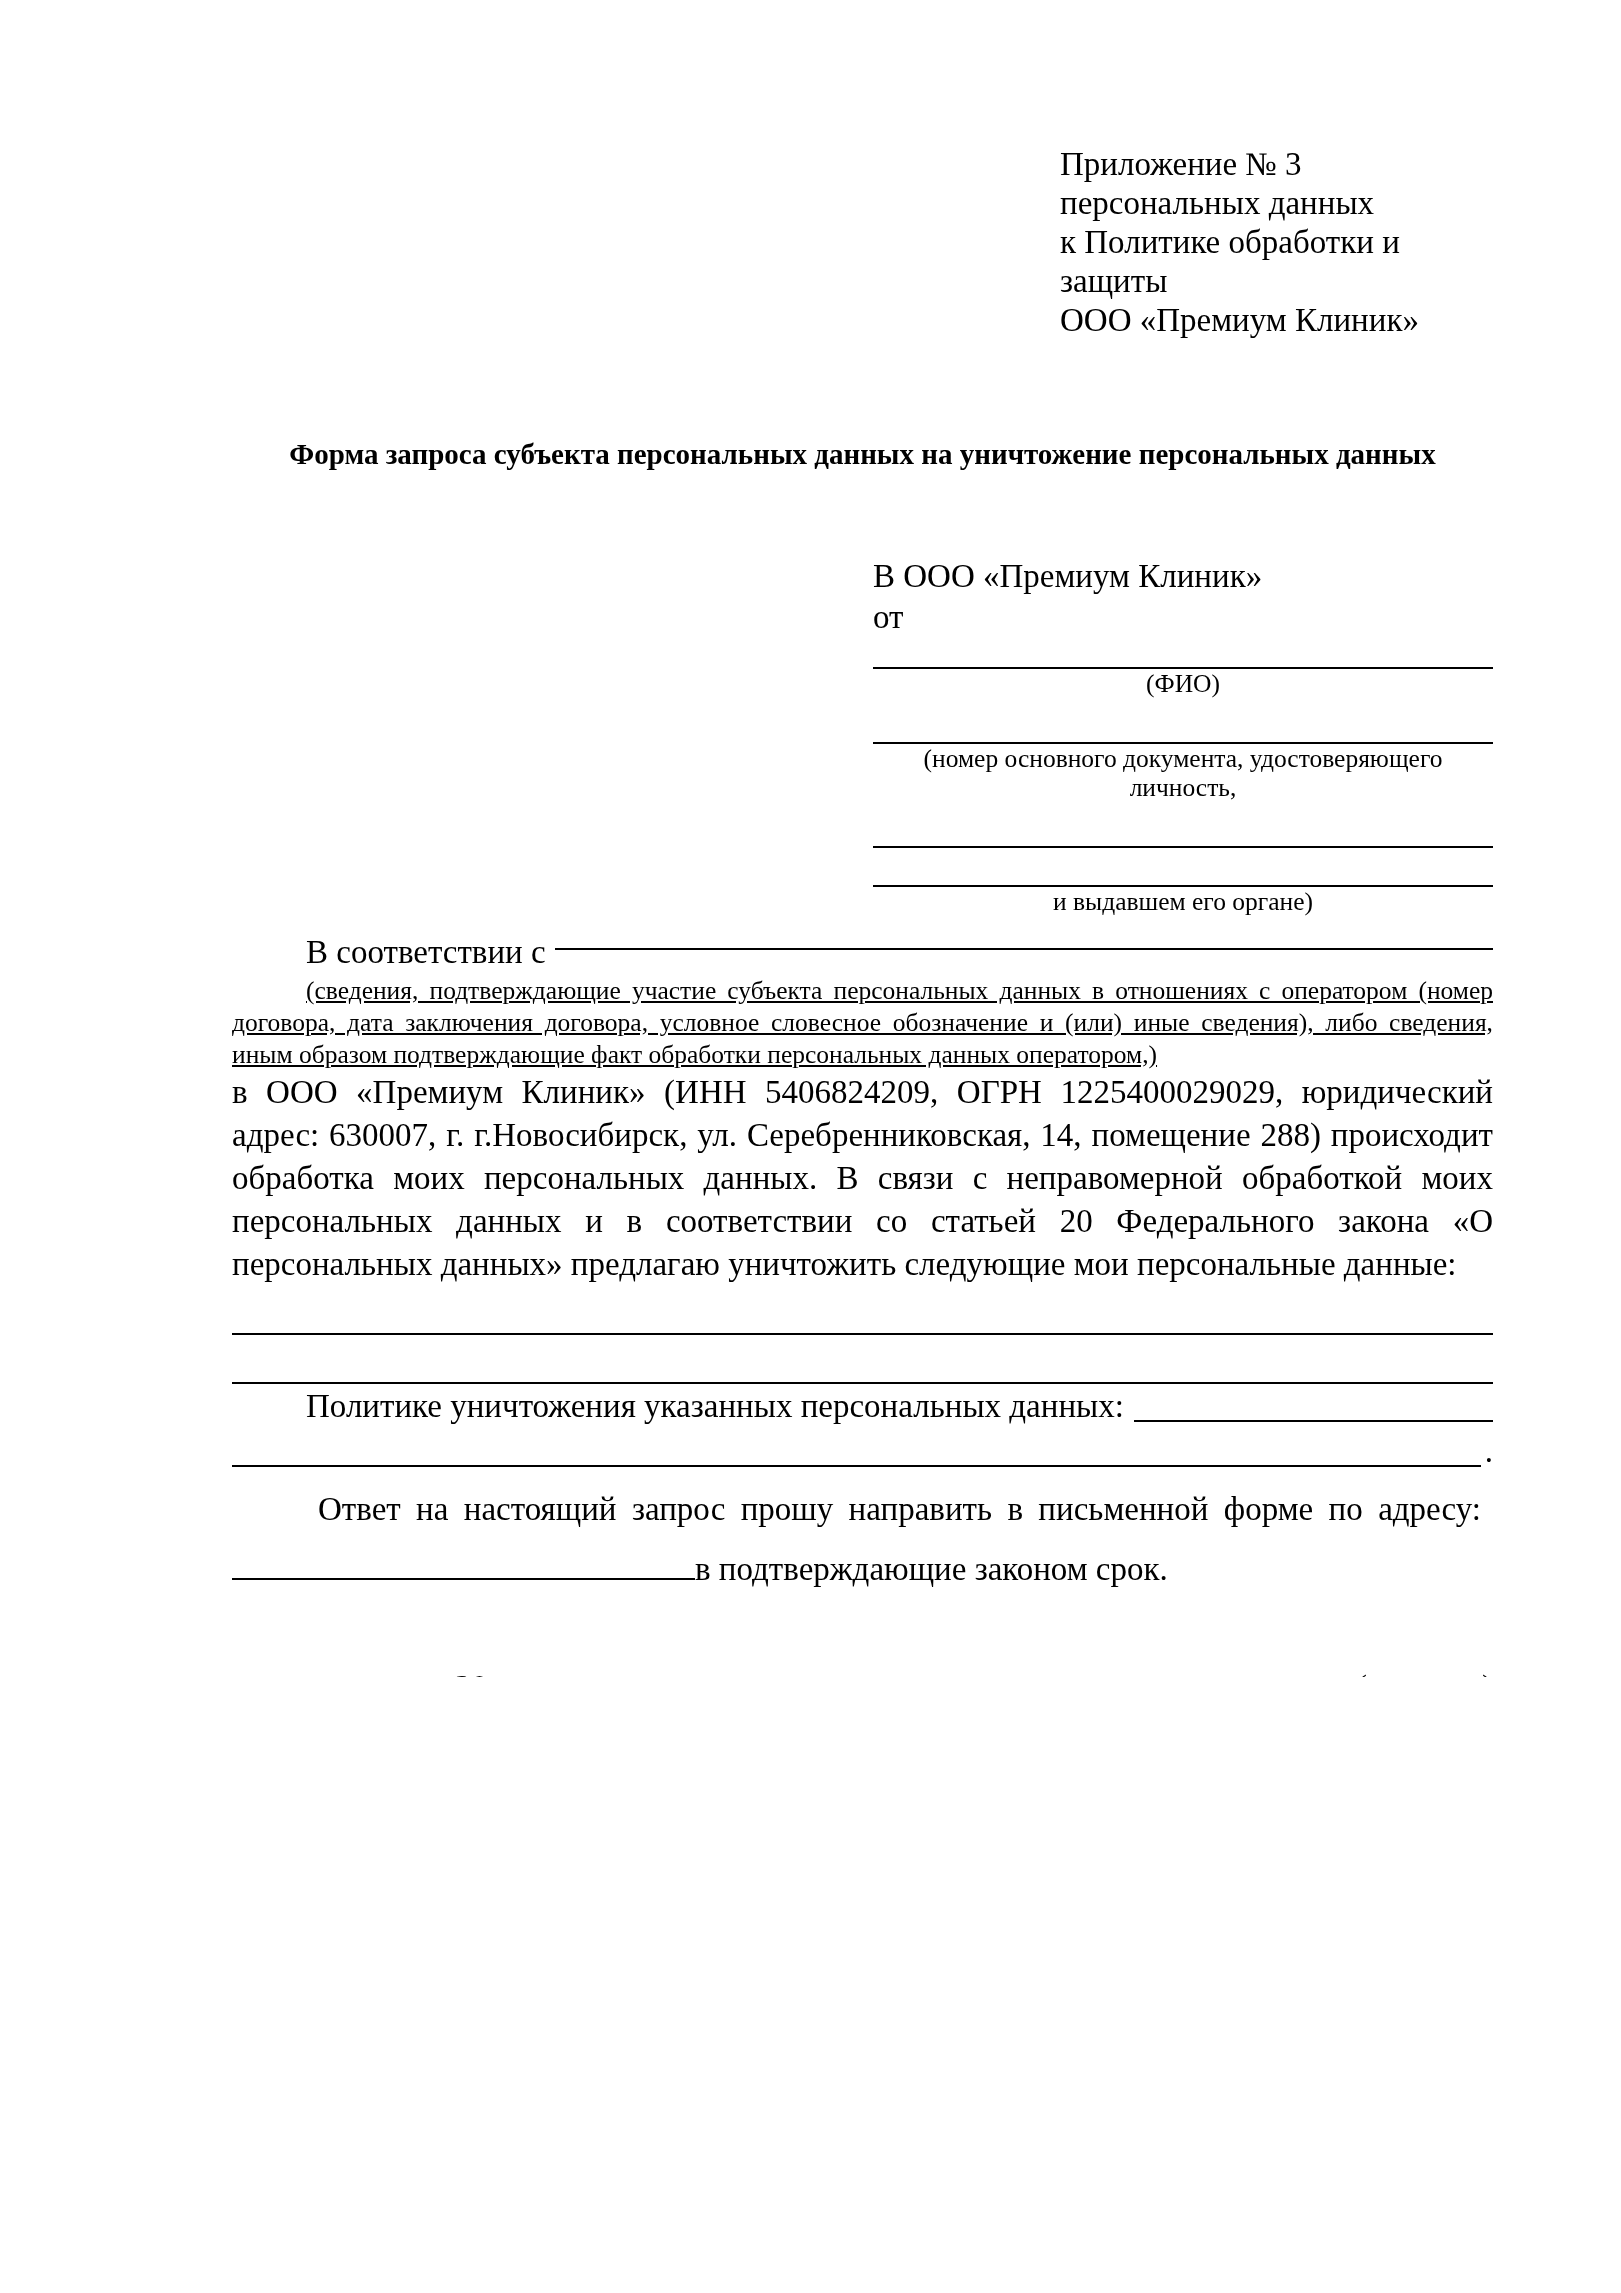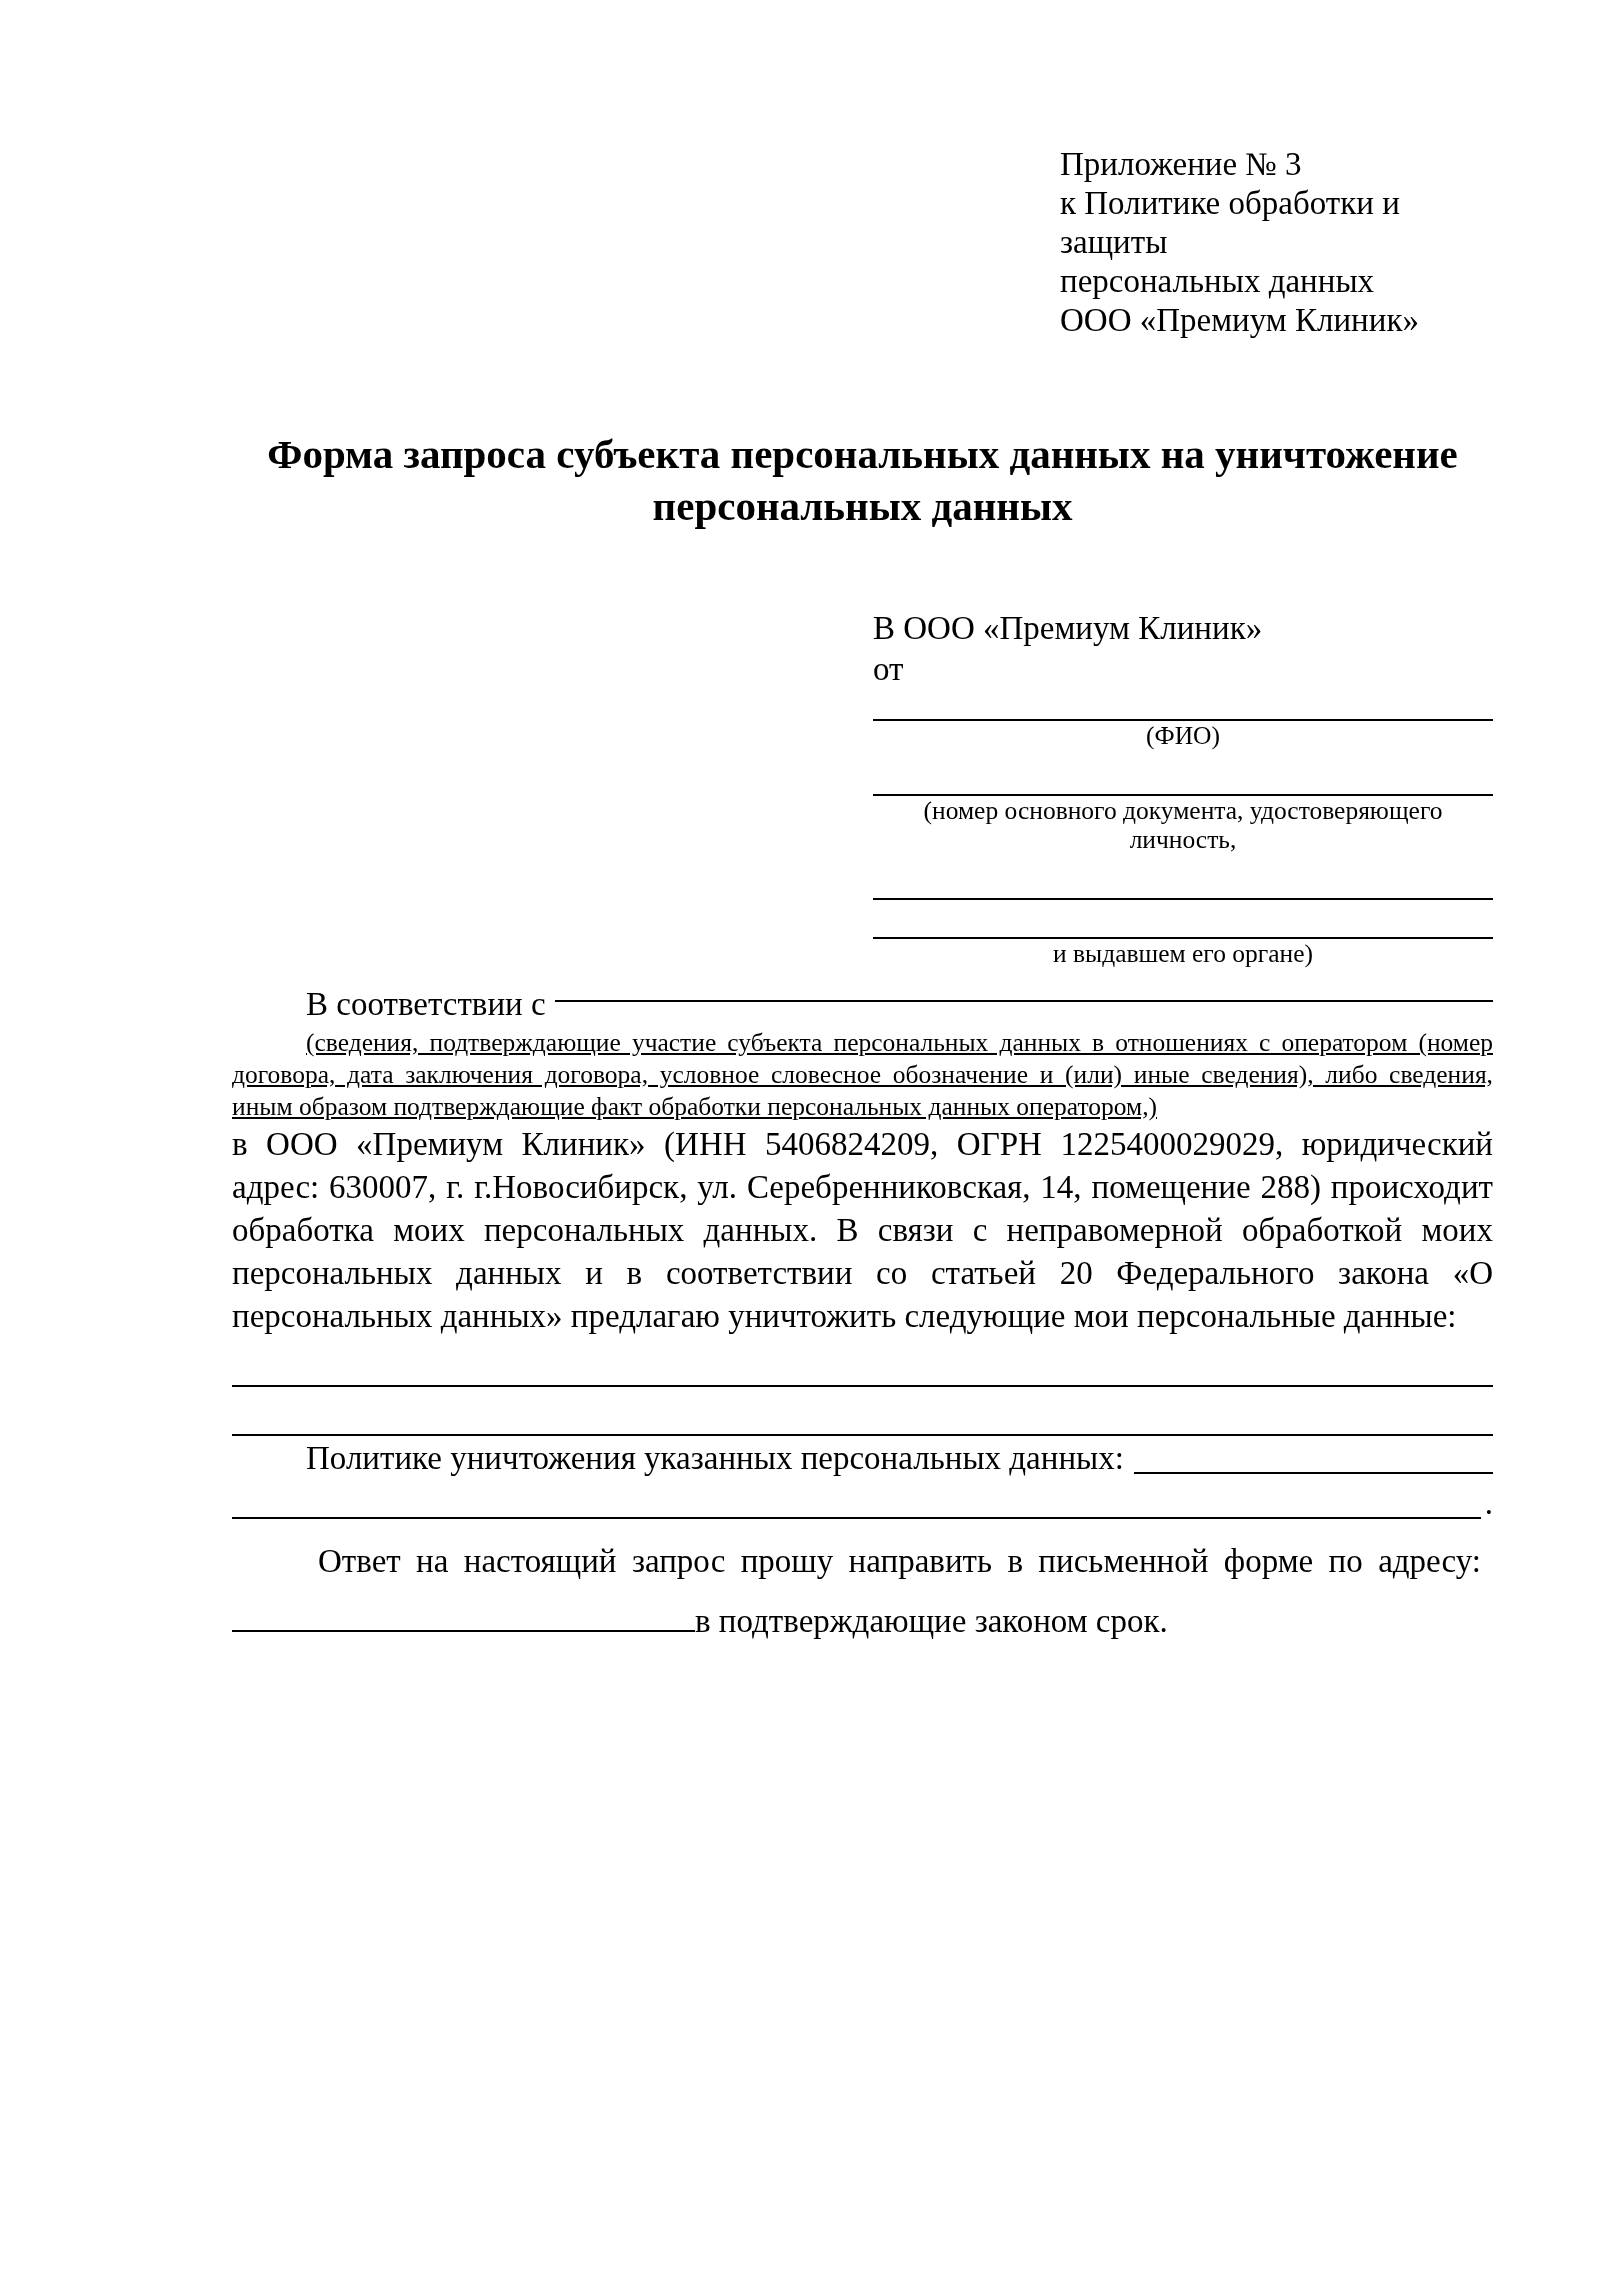--- a/index.html
+++ b/index.html
@@ -18,21 +18,21 @@
   
   .appendix{
     width:433px;
     margin-left:auto;
     font-size:33px;line-height:39px;
     text-align:left;
   }
   
   .title{
     margin:88px 0 0 0;
-    font-size:41px;line-height:52px;
+    font-size:29px;line-height:52px;
     font-weight:bold;text-align:center;
   }
   
   .addressee{
     width:620px;margin-left:auto;margin-top:76px;
     font-size:33px;line-height:41px;
   }
   .u-line{height:29px;border-bottom:2.9px solid #000;}
   .u-line.tall{height:32px;}
   .cap{font-size:25.5px;line-height:29px;text-align:center;}
@@ -84,22 +84,22 @@
   }
   .period{padding-left:3.9px;}
 </style>
 </head>
 <body>
 
 <div class="page">
 
   <div class="appendix">
     <div>Приложение № 3</div>
+    <div>персональных данных</div>
     <div>к Политике обработки и защиты</div>
-    <div>персональных данных</div>
     <div>ООО «Премиум Клиник»</div>
   </div>
 
   <div class="title">Форма запроса субъекта персональных данных на уничтожение персональных данных</div>
 
   <div class="addressee">
     <div>В ООО «Премиум Клиник»</div>
     <div>от</div>
 
     <div class="u-line"></div>

